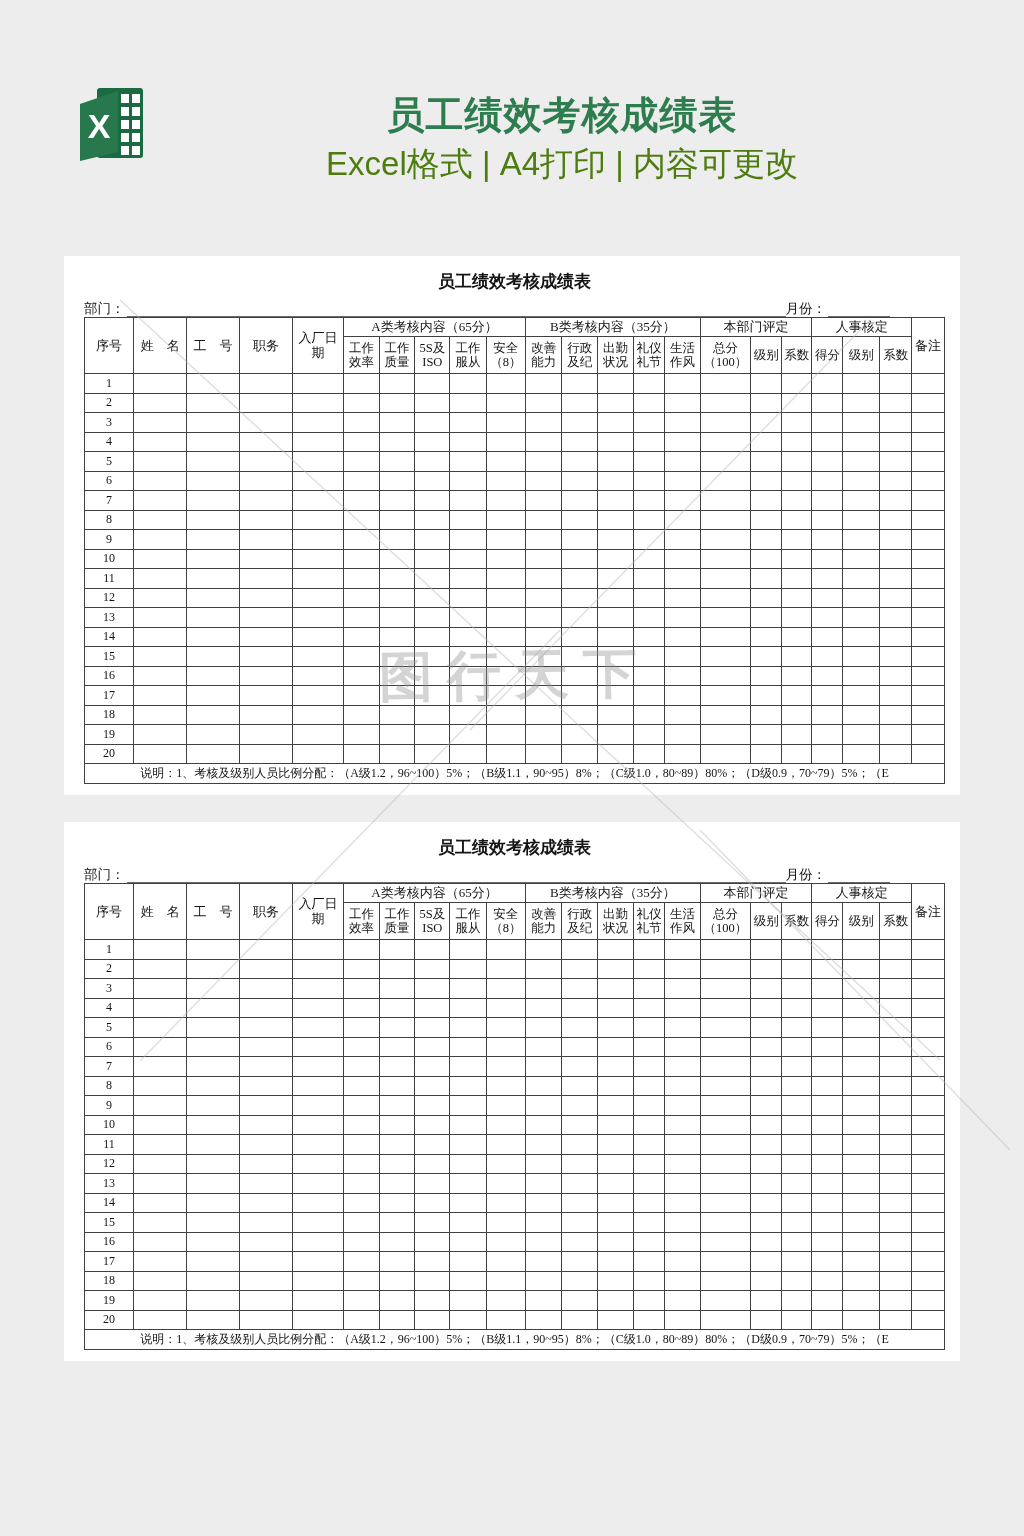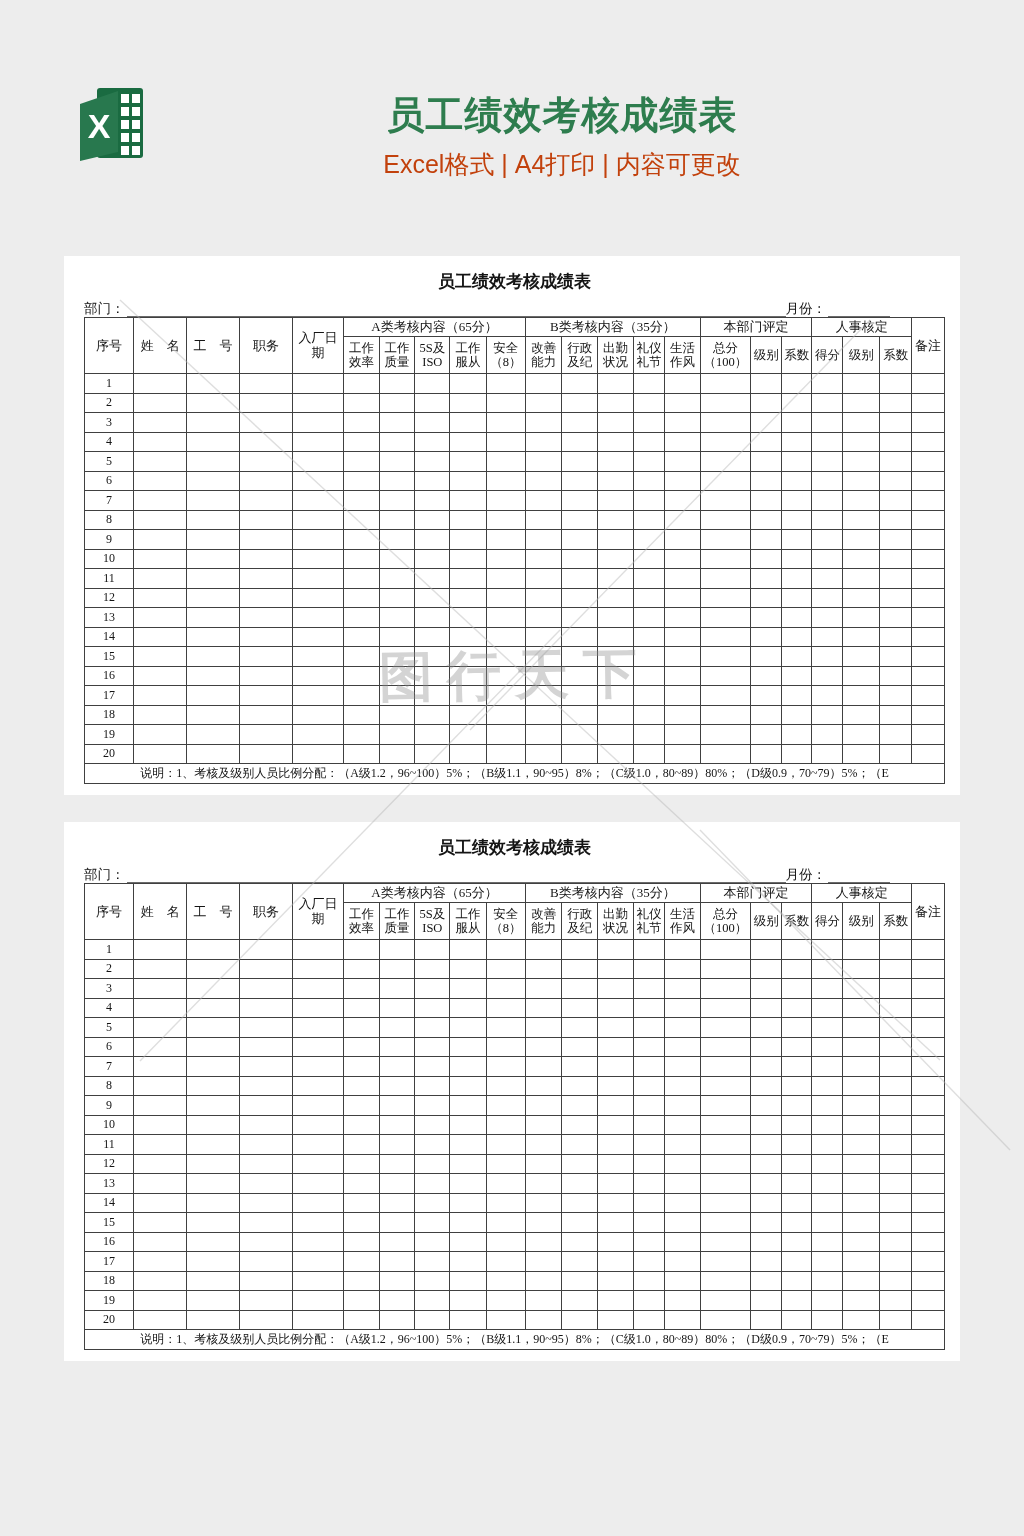--- a/index.html
+++ b/index.html
@@ -8,21 +8,21 @@
     background:#ededed;
     font-family:"Liberation Sans","DejaVu Sans",sans-serif;
   }
   
   .page-header{position:absolute;top:0;left:0;width:1024px;height:230px;}
   .excel-icon{position:absolute;left:64px;top:86px;width:82px;height:76px;}
   .header-text{position:absolute;left:0;top:92px;width:1024px;box-sizing:border-box;
                padding-left:100px;text-align:center;}
   .header-title{margin:0;font-size:38px;line-height:46px;font-weight:bold;
                 color:#2e7d4e;letter-spacing:1px;}
-  .header-subtitle{margin:12px 0 0;font-size:25px;line-height:28px;color:#c2410c;}
+  .header-subtitle{margin:12px 0 0;font-size:33px;line-height:28px;color:#4d7c0f;}
   
   main{position:absolute;top:256px;left:64px;width:896px;}
   .card{width:896px;height:539px;background:#ffffff;margin-bottom:27px;
         position:relative;box-sizing:border-box;padding:13px 15px 0 20px;overflow:hidden;}
   .sheet-title{margin:0;text-align:center;font-family:"Liberation Serif","DejaVu Serif",serif;
                font-size:17px;font-weight:bold;color:#141414;height:26px;line-height:26px;}
   .fill-row{display:flex;align-items:flex-end;height:21px;margin-top:1px;
             font-family:"Liberation Serif","DejaVu Serif",serif;font-size:13.5px;color:#141414;}
   .fill-label{flex:none;line-height:17px;}
   .fill-line{border-bottom:1px solid #6a6a6a;height:15px;}

